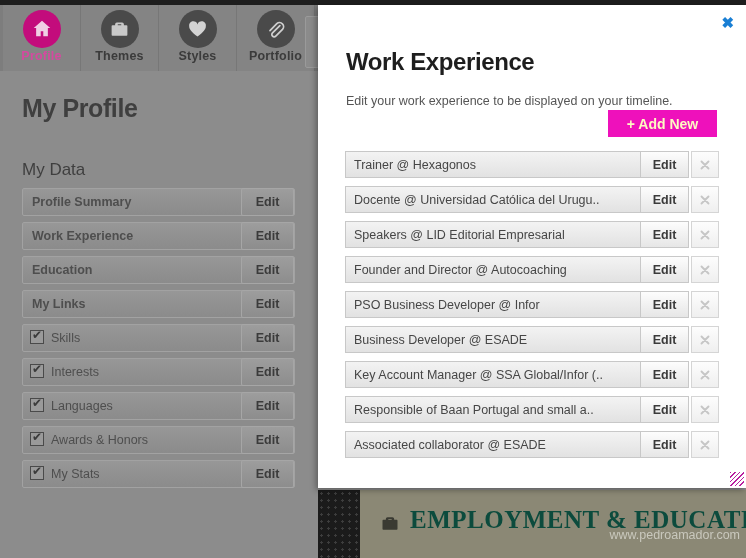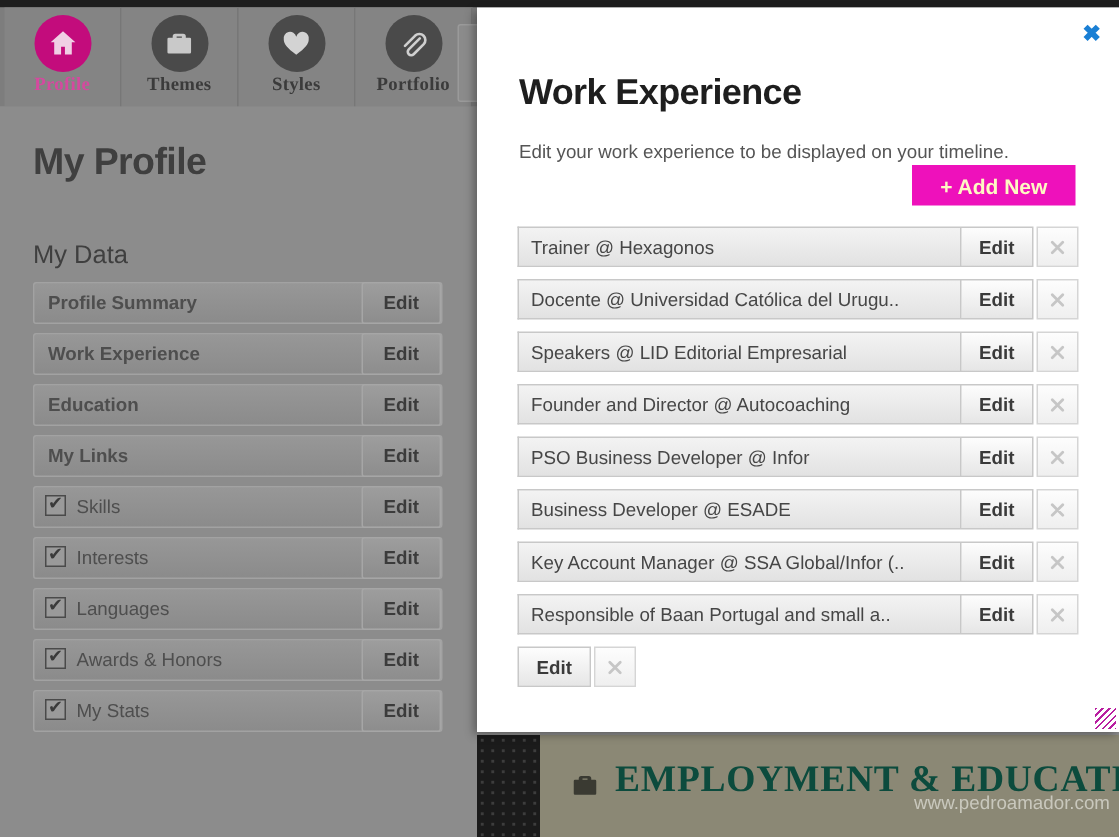--- a/index.html
+++ b/index.html
@@ -27,21 +27,20 @@
   .tabbar {
     position: absolute; left: 0; top: 5px; width: 746px; height: 66px;
     background: #7d7d7d;
   }
   .tab {
     position: absolute; top: 0; width: 77px; height: 66px;
     background: #848484;
     border-right: 1px solid #777;
     text-align: center;
     cursor: pointer;
-    font-family: Liberation Serif, serif;
   }
   .tab .circle {
     width: 38px; height: 38px; border-radius: 50%;
     margin: 5px auto 0;
     background: #4a4a4a;
     display: flex; align-items: center; justify-content: center;
   }
   .tab.active .circle { background: #c30c7c; }
   .tab .lbl {
     font-size: 12.5px; font-weight: bold; color: #3b3b3b;
@@ -420,20 +419,21 @@
         <div class="erow">
           <div class="etitle">Responsible of Baan Portugal and small a..</div>
           <div class="eedit">Edit</div>
           <div class="edel">
             <svg width="14" height="14" viewBox="0 0 24 24" fill="none" stroke="#c6c6c6" stroke-width="3.2" stroke-linecap="round">
               <path d="M6 6 L18 18 M18 6 L6 18"></path>
             </svg>
           </div>
         </div>
         <div class="erow">
+          <div class="etitle">Associated collaborator @ ESADE</div>
           <div class="eedit">Edit</div>
           <div class="edel">
             <svg width="14" height="14" viewBox="0 0 24 24" fill="none" stroke="#c6c6c6" stroke-width="3.2" stroke-linecap="round">
               <path d="M6 6 L18 18 M18 6 L6 18"></path>
             </svg>
           </div>
         </div>
       </div>
     <div class="resize"></div>
   </div>

